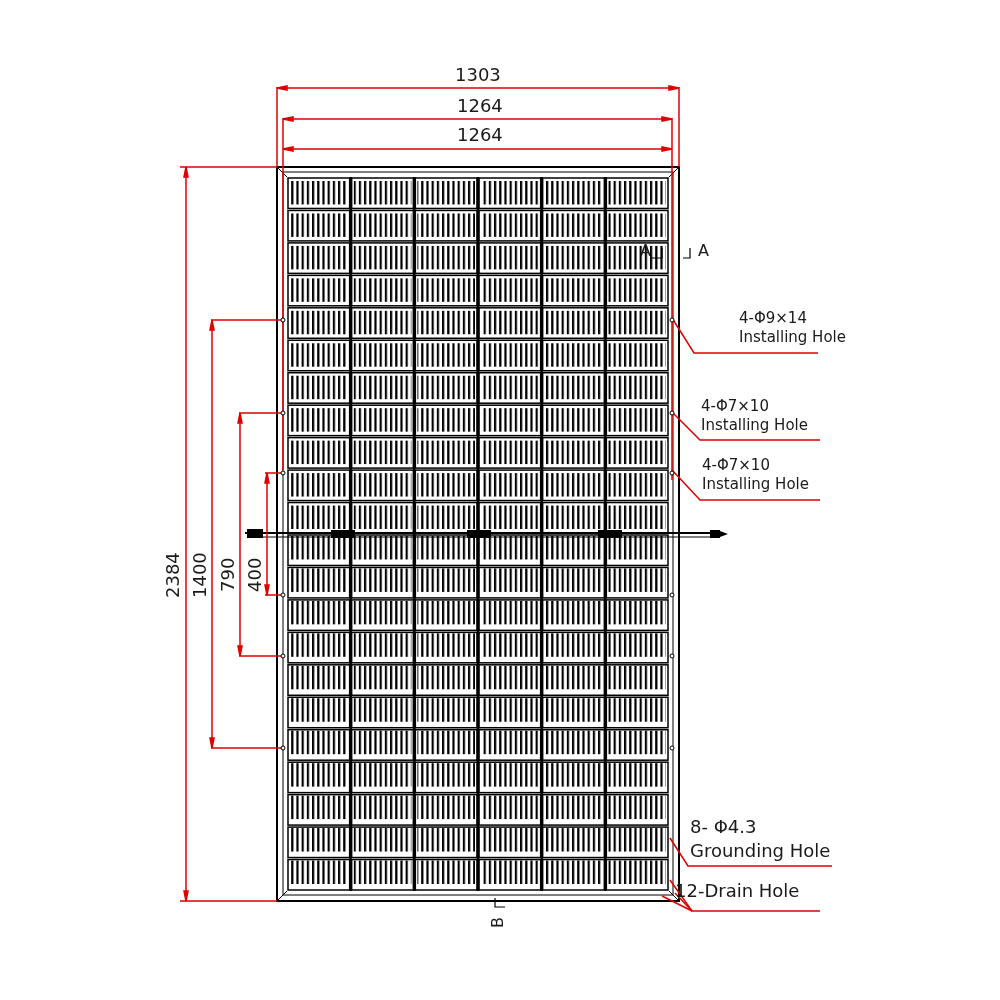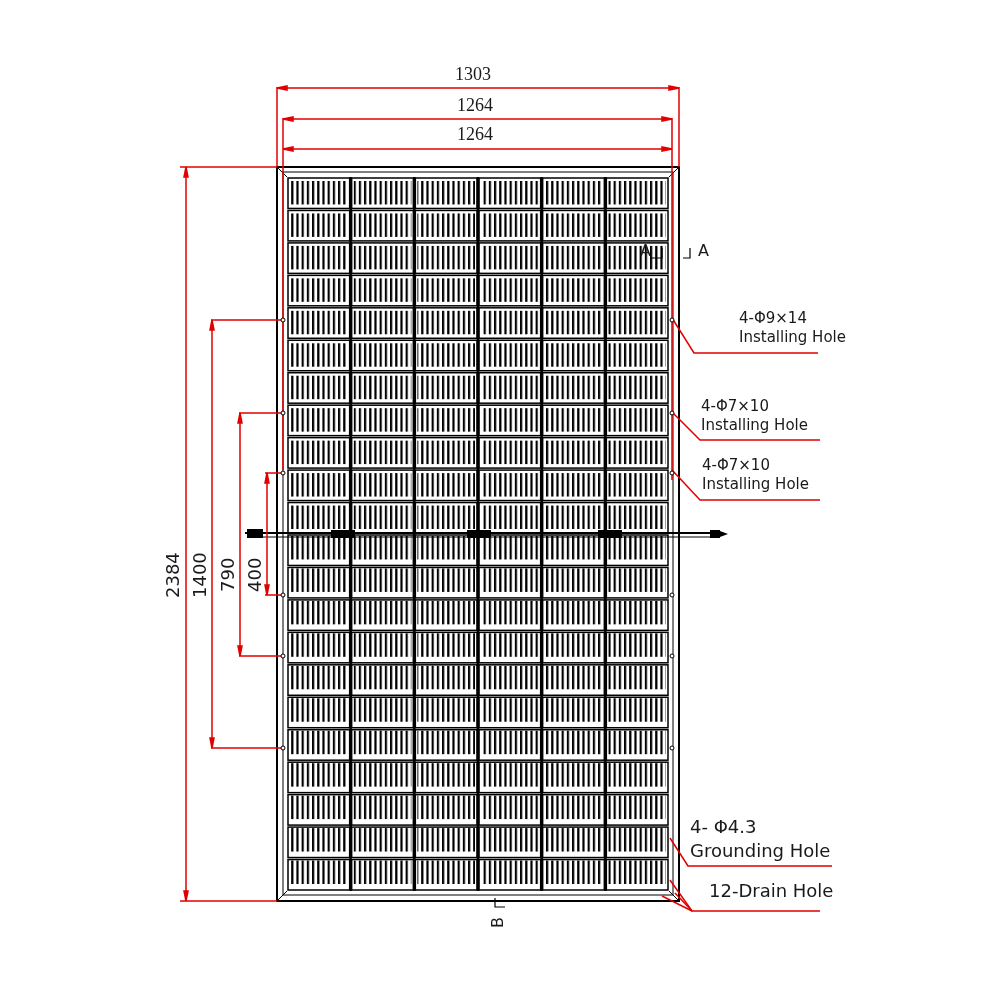--- a/index.html
+++ b/index.html
@@ -1,19 +1,19 @@
 <!DOCTYPE html>
 <html><head>
 <meta charset="utf-8">
 <style>
   html,body{margin:0;padding:0;background:#ffffff;}
   body{width:1000px;height:1000px;position:relative;overflow:hidden;font-family:"DejaVu Sans",sans-serif;}
   #drawing{position:absolute;left:0;top:0;width:1000px;height:1000px;}
   .lbl{position:absolute;color:#1a1a1a;font-family:"DejaVu Sans",sans-serif;white-space:nowrap;}
-  .dim-h{font-size:18px;font-family:Liberation Serif, serif;}
+  .dim-h{font-size:18px;}
   .dim-v{font-size:18px;transform:rotate(-90deg);transform-origin:left top;}
   .note{font-size:15px;line-height:19px;}
   .note-lg{font-size:18px;line-height:24px;}
   .sec{font-size:16px;}
 </style>
 </head>
 <body>
 
 <svg id="drawing" viewBox="0 0 1000 1000" xmlns="http://www.w3.org/2000/svg">
   <defs>
@@ -409,16 +409,16 @@
 </div>
 <div class="lbl note" style="left:701px;top:397px;">
   <div>4-Φ7×10</div>
   <div>Installing Hole</div>
 </div>
 <div class="lbl note" style="left:702px;top:456px;">
   <div>4-Φ7×10</div>
   <div>Installing Hole</div>
 </div>
 <div class="lbl note-lg" style="left:690px;top:815px;">
-  <div>4- Φ4.3</div>
+  <div>8- Φ4.3</div>
   <div>Grounding Hole</div>
 </div>
-<div class="lbl note-lg" style="left:709px;top:879px;">12-Drain Hole</div>
+<div class="lbl note-lg" style="left:675px;top:879px;">12-Drain Hole</div>
 
 </body></html>

